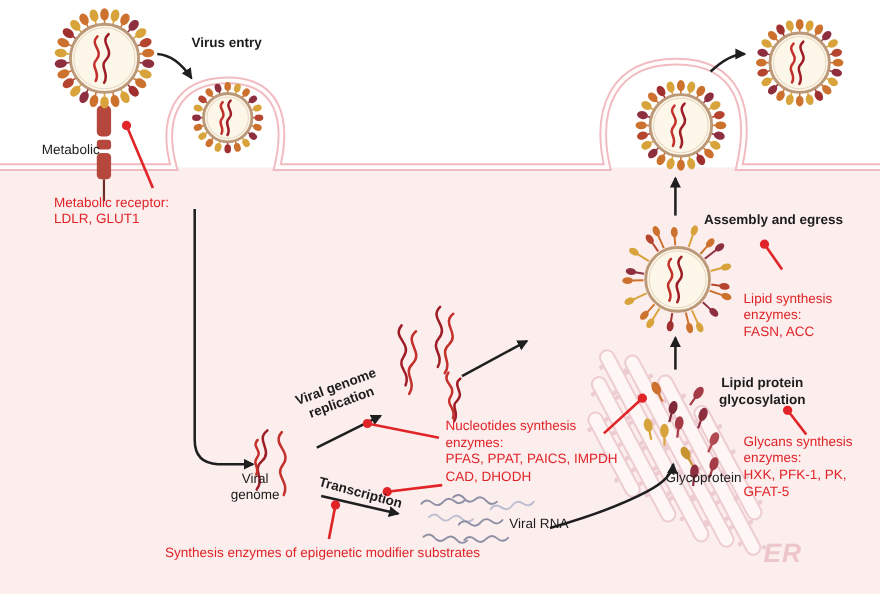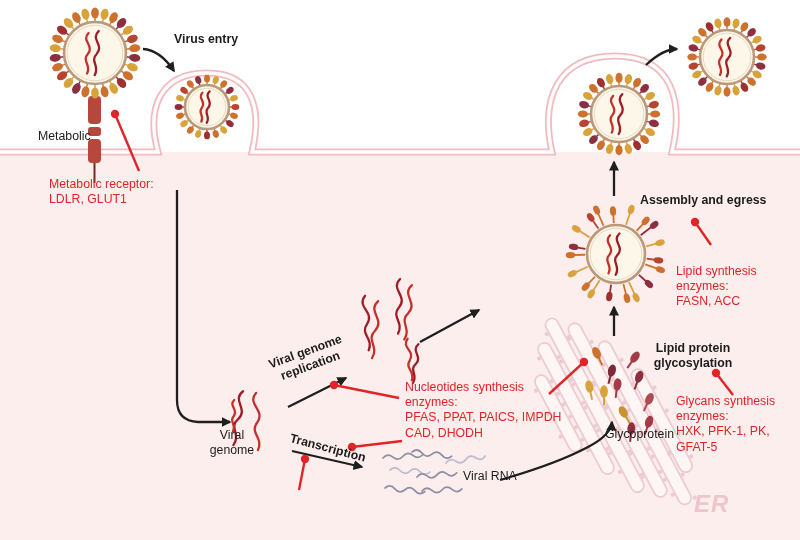--- a/index.html
+++ b/index.html
@@ -706,20 +706,21 @@
   <div class="lbl" id="lbl-viral-genome">Viral
 genome</div>
   <div class="lbl b" id="lbl-replication">Viral genome
 replication</div>
   <div class="lbl b" id="lbl-transcription">Transcription</div>
   <div class="lbl red" id="lbl-nucleotides">Nucleotides synthesis
 enzymes:
 PFAS, PPAT, PAICS, IMPDH
 CAD, DHODH</div>
   <div class="lbl" id="lbl-viral-rna">Viral RNA</div>
+  <div class="lbl red" id="lbl-epigenetic">Synthesis enzymes of epigenetic modifier substrates</div>
   <div class="lbl" id="lbl-glycoprotein">Glycoprotein</div>
   <div class="lbl red" id="lbl-glycans">Glycans synthesis
 enzymes:
 HXK, PFK-1, PK,
 GFAT-5</div>
   <div class="lbl b" id="lbl-vpg">Lipid protein
 glycosylation</div>
   <div class="lbl red" id="lbl-lipid">Lipid synthesis
 enzymes:
 FASN, ACC</div>

